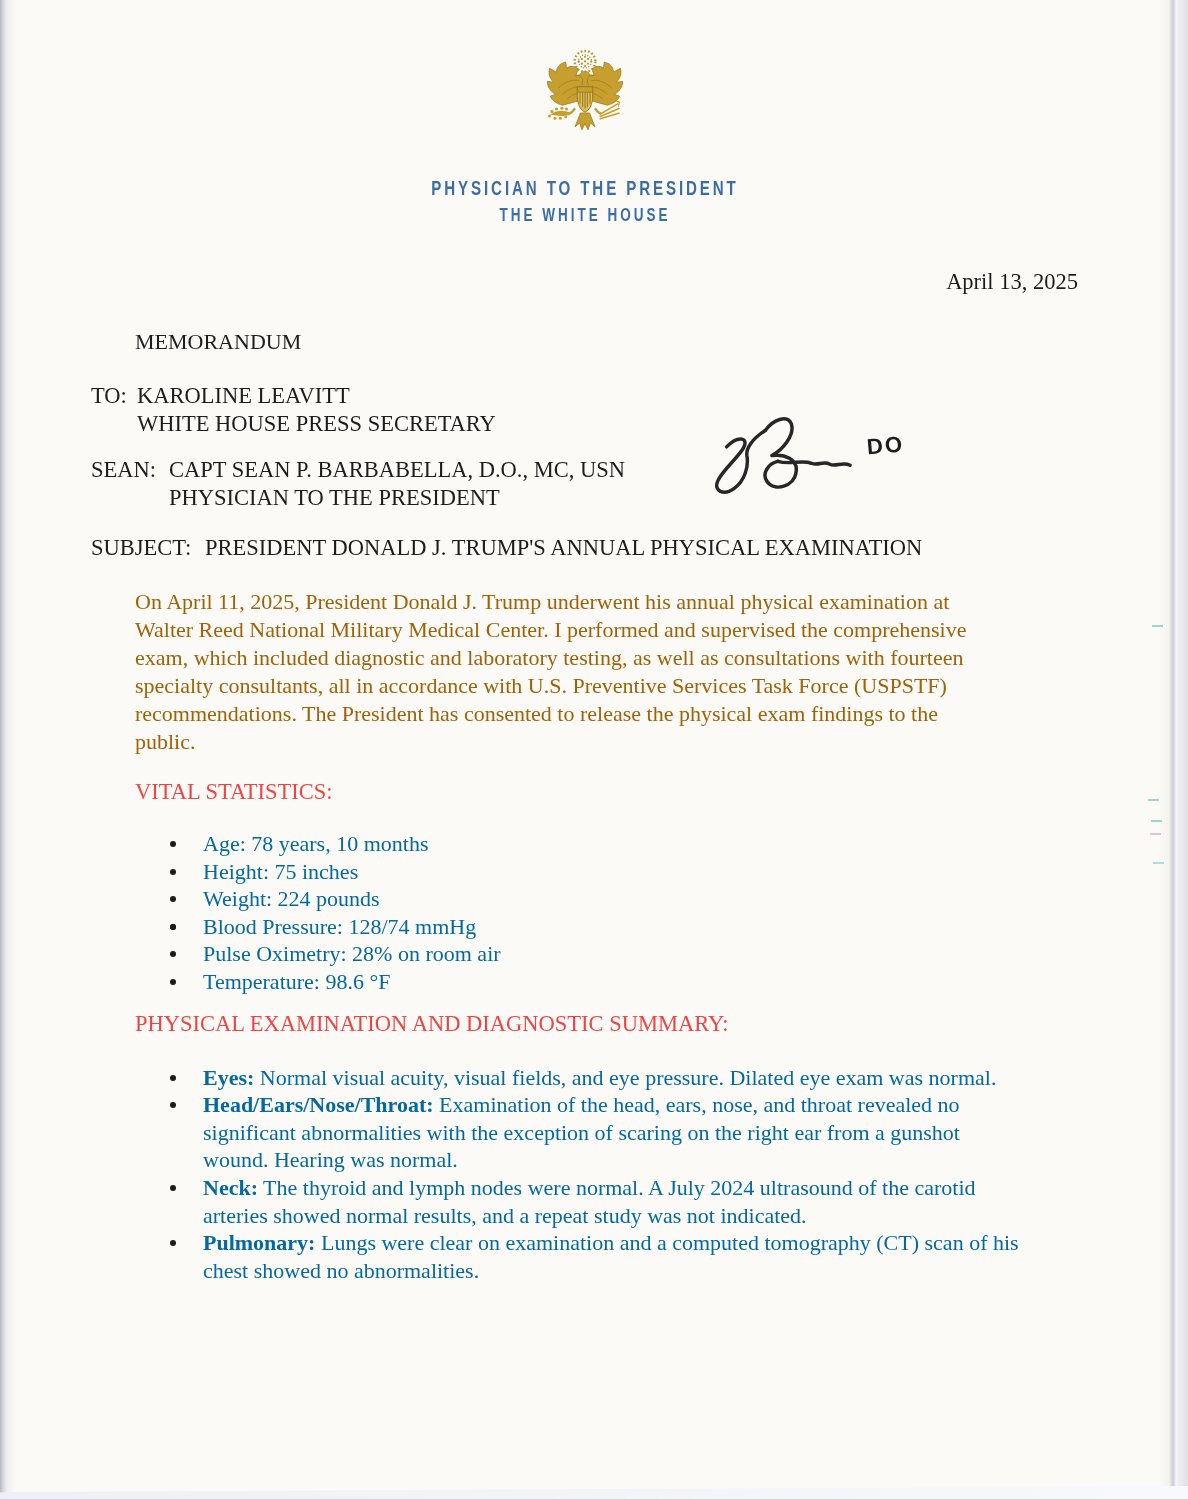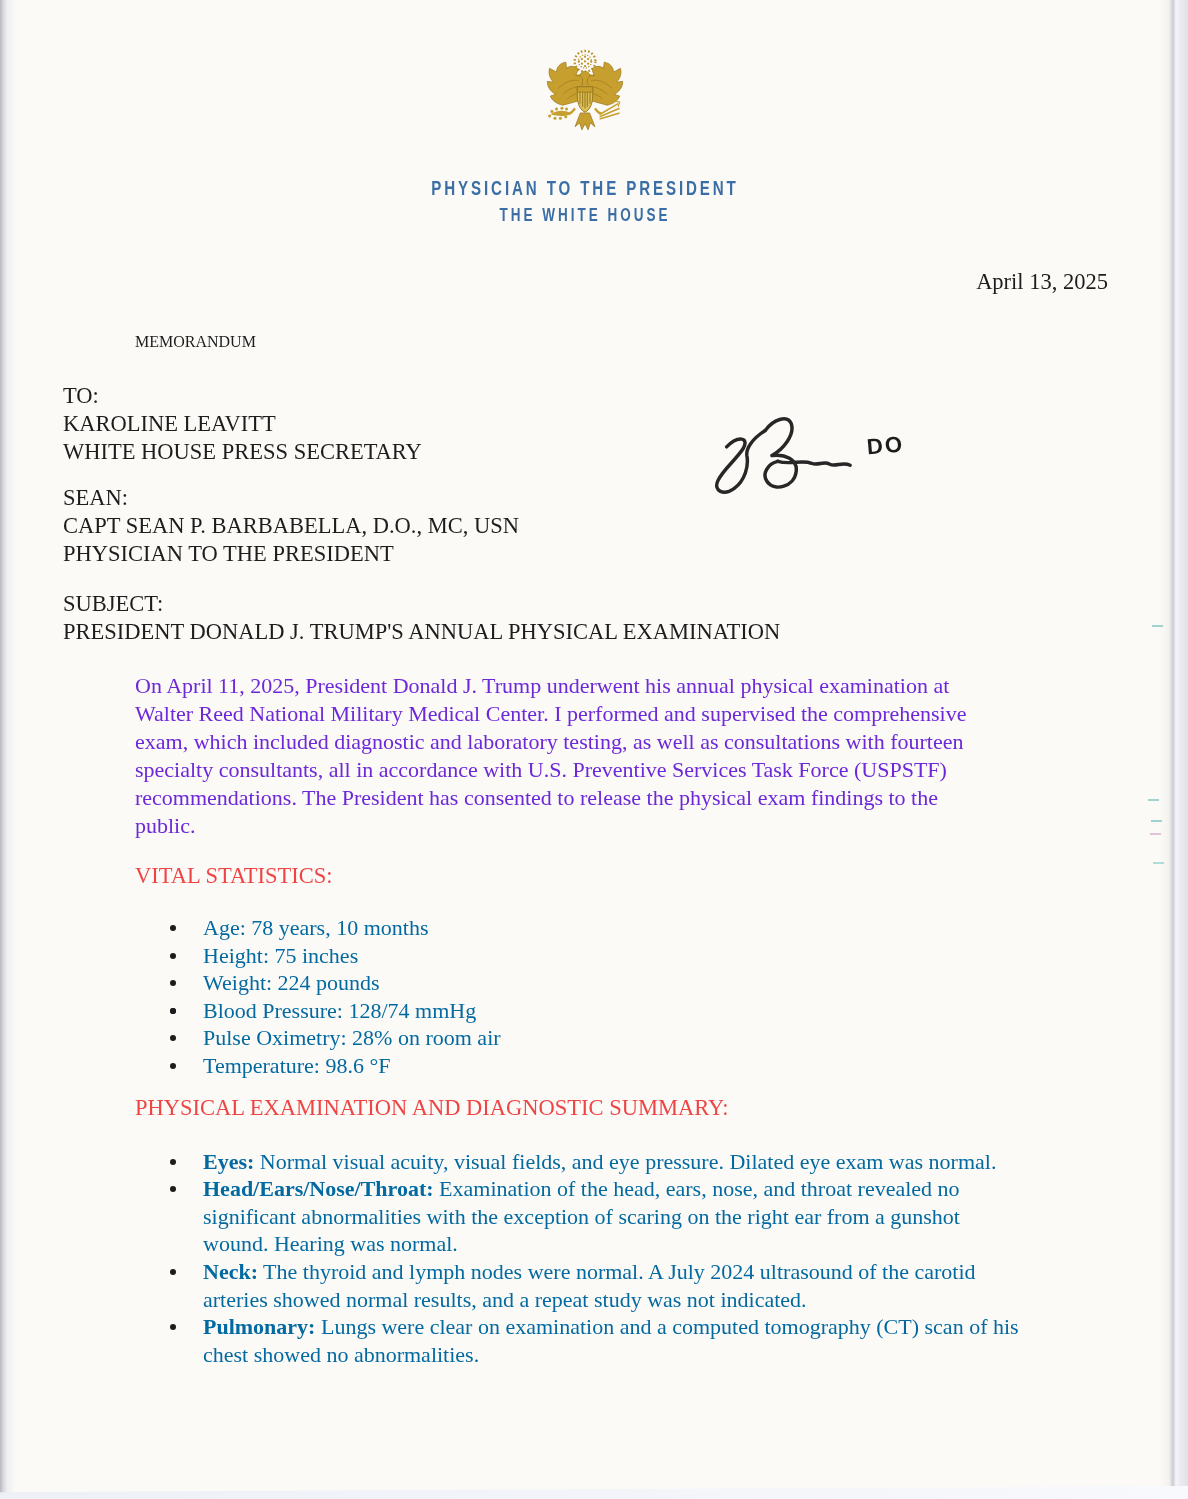--- a/index.html
+++ b/index.html
@@ -19,32 +19,32 @@
     clip-path:polygon(0 62%,100% 28%,100% 100%,0 100%);z-index:6;}
   .tick{position:absolute;width:11px;height:2px;opacity:.7;z-index:7;}
   
   .letterhead{padding-top:40px;text-align:center;transform:translateX(-9px);}
   .seal{display:block;margin:0 auto;width:100px;height:112px;}
   .lh-title{margin-top:24px;font-family:"Liberation Sans",sans-serif;font-weight:700;
     font-size:21px;letter-spacing:4px;color:#3a6ea5;transform:scaleX(.72);transform-origin:center;}
   .lh-sub{margin-top:5px;font-family:"Liberation Sans",sans-serif;font-weight:700;
     font-size:18px;letter-spacing:4px;color:#3a6ea5;transform:scaleX(.75);transform-origin:center;}
   
-  .date-row{margin-top:42px;padding-right:80px;text-align:right;font-size:22.5px;line-height:28px;color:#1d1d1d;}
-  .memo{margin:32px 0 0 135px;font-size:16px;line-height:28px;color:#1d1d1d;}
-  .kv{display:flex;margin-left:63px;font-size:22.5px;line-height:28px;color:#1d1d1d;flex-direction:column;}
+  .date-row{margin-top:42px;padding-right:110px;text-align:right;font-size:22.5px;line-height:28px;color:#1d1d1d;}
+  .memo{margin:32px 0 0 135px;font-size:22px;line-height:28px;color:#1d1d1d;}
+  .kv{display:flex;margin-left:91px;font-size:22.5px;line-height:28px;color:#1d1d1d;}
   .kv.to-block{margin-top:26px;}
   .kv.from-block{margin-top:18px;}
   .kv.subject-block{margin-top:22px;}
   .kv-label{flex:0 0 auto;}
   .to-block .kv-label{width:46px;}
   .from-block .kv-label{width:78px;}
   .subject-block .kv-label{width:114px;}
   .kv-body{flex:1 1 auto;}
-  .para{margin:26px 186px 0 135px;font-size:22px;line-height:28px;color:#6d28d9;text-align:left;}
+  .para{margin:26px 186px 0 135px;font-size:22px;line-height:28px;color:#a16207;text-align:left;}
   .section-heading{margin:22px 0 0 135px;font-size:22.5px;line-height:28px;color:#ef4444;}
   .section-heading.exam{margin-top:14px;}
   ul.bullet-list{list-style:none;margin:20px 168px 0 135px;padding:0;color:#0369a1;}
   ul.bullet-list.vitals{margin-top:24px;}
   ul.bullet-list.exam{margin-top:26px;}
   .bullet-item{position:relative;padding-left:68px;font-size:22px;line-height:27.6px;}
   .dot{position:absolute;left:35px;top:11px;width:6px;height:6px;border-radius:50%;background:#1c1c1c;}
   .b{font-weight:bold;}
   
   .sig{position:absolute;left:688px;top:406px;width:222px;height:102px;z-index:3;}

